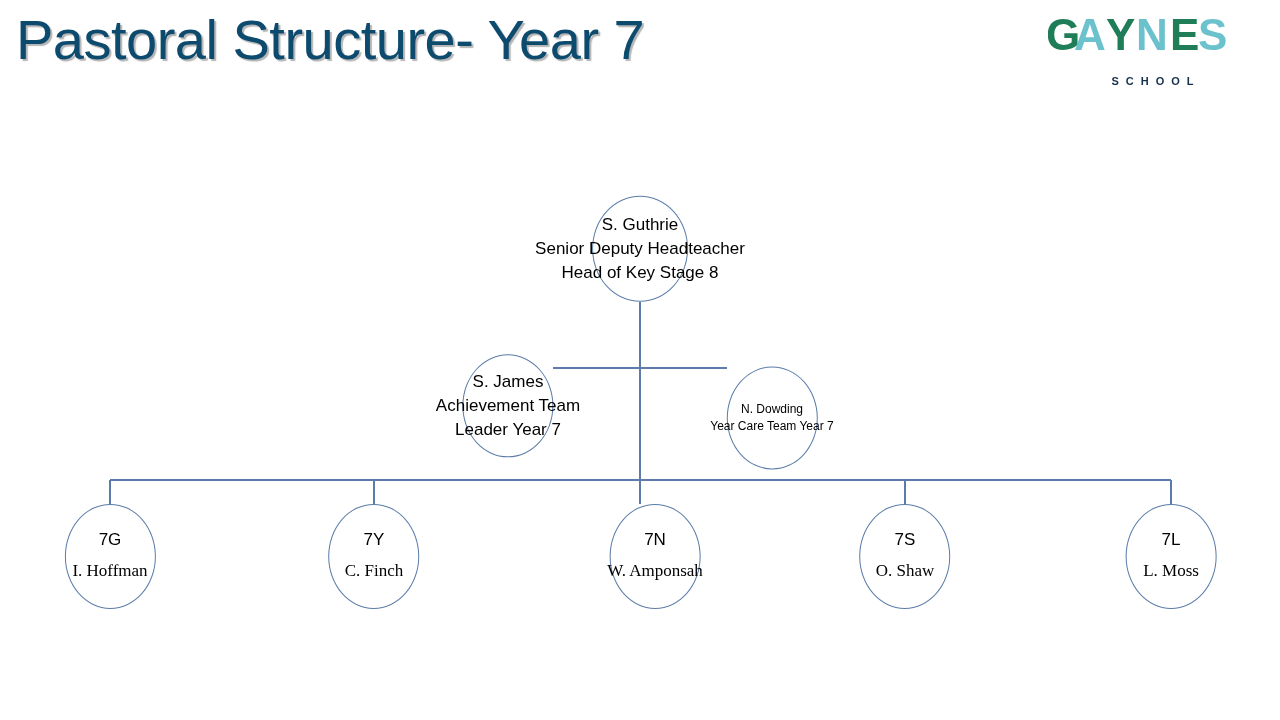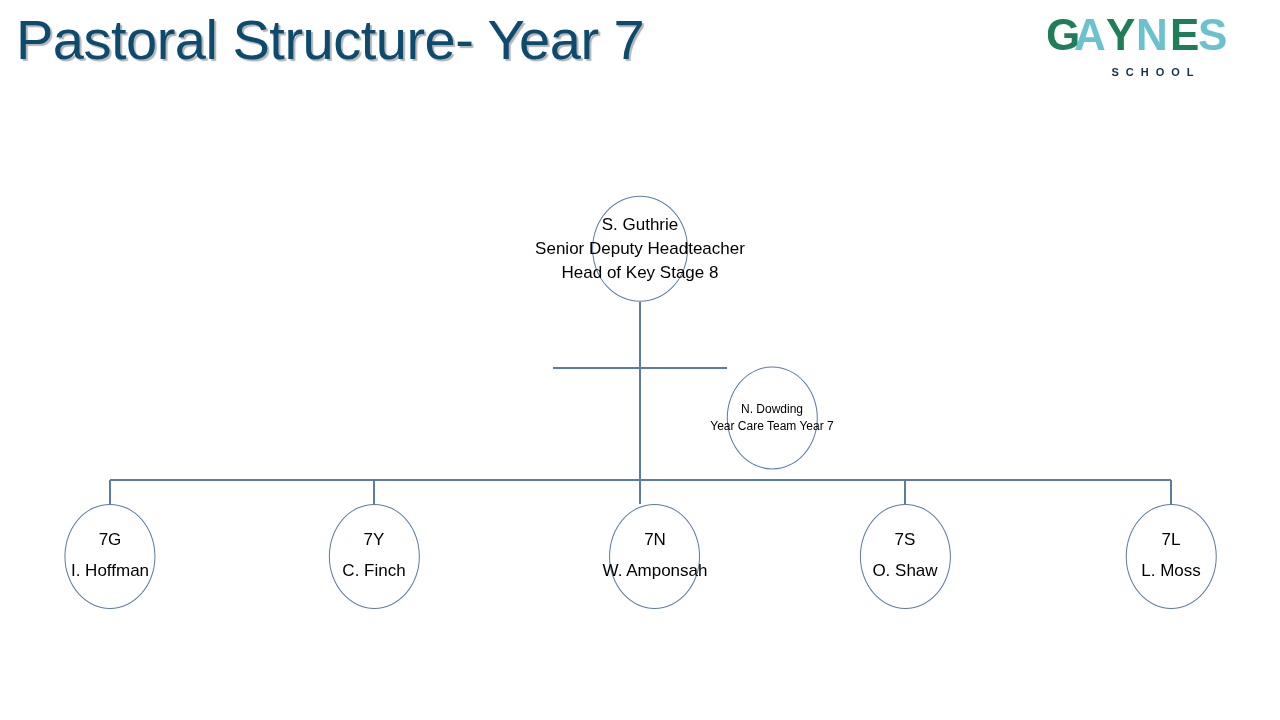--- a/index.html
+++ b/index.html
@@ -43,21 +43,21 @@
     height: 48px;
     width: 210px;
   }
   .logo-word svg { display: block; }
   .logo-sub {
     text-align: center;
     font-size: 11px;
     font-weight: bold;
     letter-spacing: 7px;
     color: #14304a;
-    margin-top: 8px;
+    margin-top: 17px;
     padding-left: 6px;
   }
 
   
   #org-chart {
     position: absolute;
     left: 0;
     top: 0;
     width: 1280px;
     height: 632px;
@@ -111,21 +111,21 @@
   #node-james .node-text { font-size: 17px; }
 
   #node-dowding { left: 772px; top: 418px; transform: translate(-50%, -50%); }
   #node-dowding .node-ellipse { width: 91px; height: 103px; }
   #node-dowding .node-text { font-size: 12px; }
 
   
   .form-node { top: 556px; transform: translate(-50%, -50%); }
   .form-node .node-ellipse { width: 91px; height: 105px; }
   .form-node .node-text { font-size: 17px; }
-  .form-node .line + .line { margin-top: 7px; }
+  .form-node .line + .line { margin-top: 7px; font-family: Liberation Serif, serif; }
 </style>
 </head>
 <body>
 
 <div id="slide-title">Pastoral Structure- Year 7</div>
 
 <div id="school-logo">
   <div class="logo-word">
     <svg width="210" height="48" viewBox="0 0 210 48" aria-hidden="true">
       <defs>
@@ -168,20 +168,28 @@
 
   <div class="node" id="node-guthrie">
     <div class="node-ellipse"></div>
     <div class="node-text">
       <span class="line">S. Guthrie</span>
       <span class="line">Senior Deputy Headteacher</span>
       <span class="line">Head of Key Stage 8</span>
     </div>
   </div>
 
+  <div class="node" id="node-james">
+    <div class="node-ellipse"></div>
+    <div class="node-text">
+      <span class="line">S. James</span>
+      <span class="line">Achievement  Team</span>
+      <span class="line">Leader Year  7</span>
+    </div>
+  </div>
 
   <div class="node" id="node-dowding">
     <div class="node-ellipse"></div>
     <div class="node-text">
       <span class="line">N. Dowding</span>
       <span class="line">Year  Care Team Year  7</span>
     </div>
   </div>
 
   <div class="node form-node" id="node-7g" style="left:110px">

